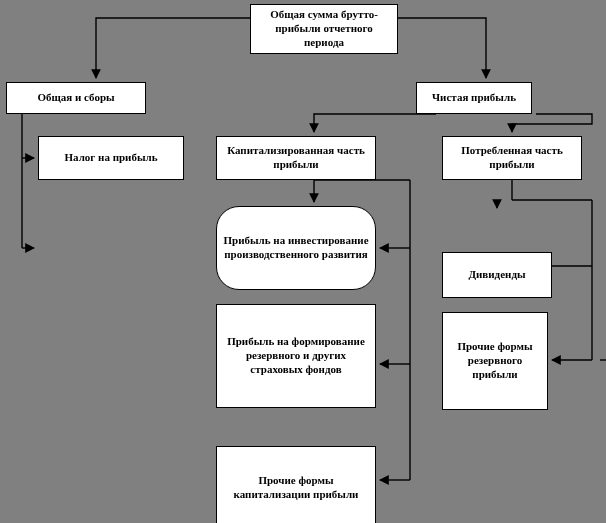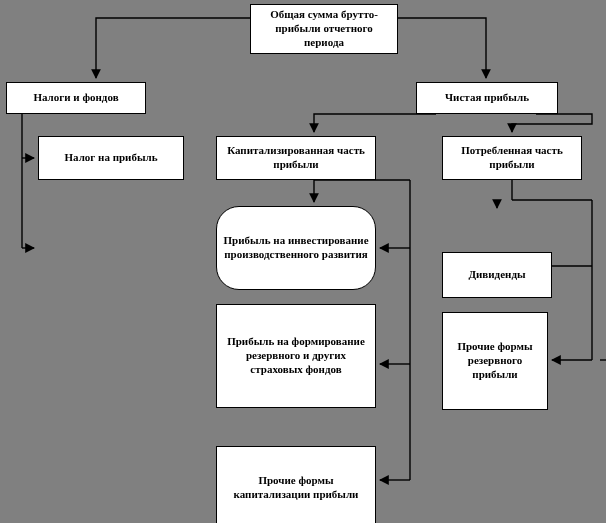--- a/index.html
+++ b/index.html
@@ -82,23 +82,23 @@
       <path d="M 592 360 L 552 360" marker-end="url(#arrow)"></path>
       <path d="M 497 200 L 497 208" marker-end="url(#arrow)"></path>
       <path d="M 600 360 L 606 360"></path>
     </g>
   </svg>
 
   <div class="node" style="left:250px;top:4px;width:148px;height:50px;">
     <span>Общая сумма брутто-прибыли отчетного периода</span>
   </div>
   <div class="node" style="left:6px;top:82px;width:140px;height:32px;">
-    <span>Налоги и фондов</span>
+    <span>Общая и сборы</span>
   </div>
-  <div class="node" style="left:416px;top:82px;width:142px;height:32px;">
+  <div class="node" style="left:416px;top:82px;width:116px;height:32px;">
     <span>Чистая прибыль</span>
   </div>
   <div class="node" style="left:38px;top:136px;width:146px;height:44px;">
     <span>Налог на прибыль</span>
   </div>
   <div class="node" style="left:442px;top:136px;width:140px;height:44px;">
     <span>Потребленная часть прибыли</span>
   </div>
   <div class="node" style="left:216px;top:136px;width:160px;height:44px;">
     <span>Капитализированная часть прибыли</span>

